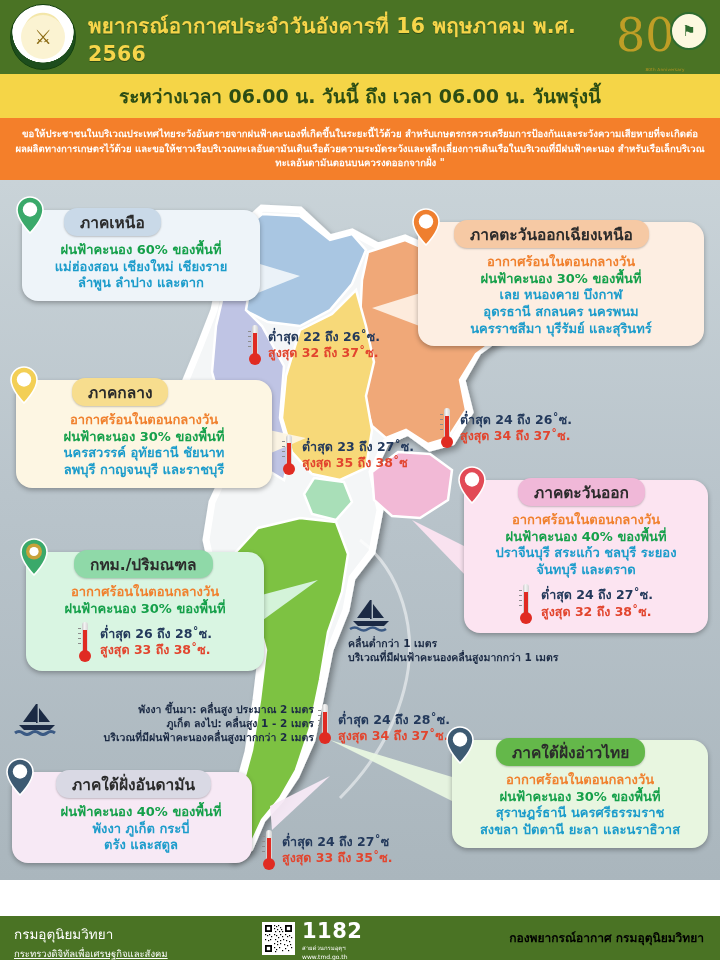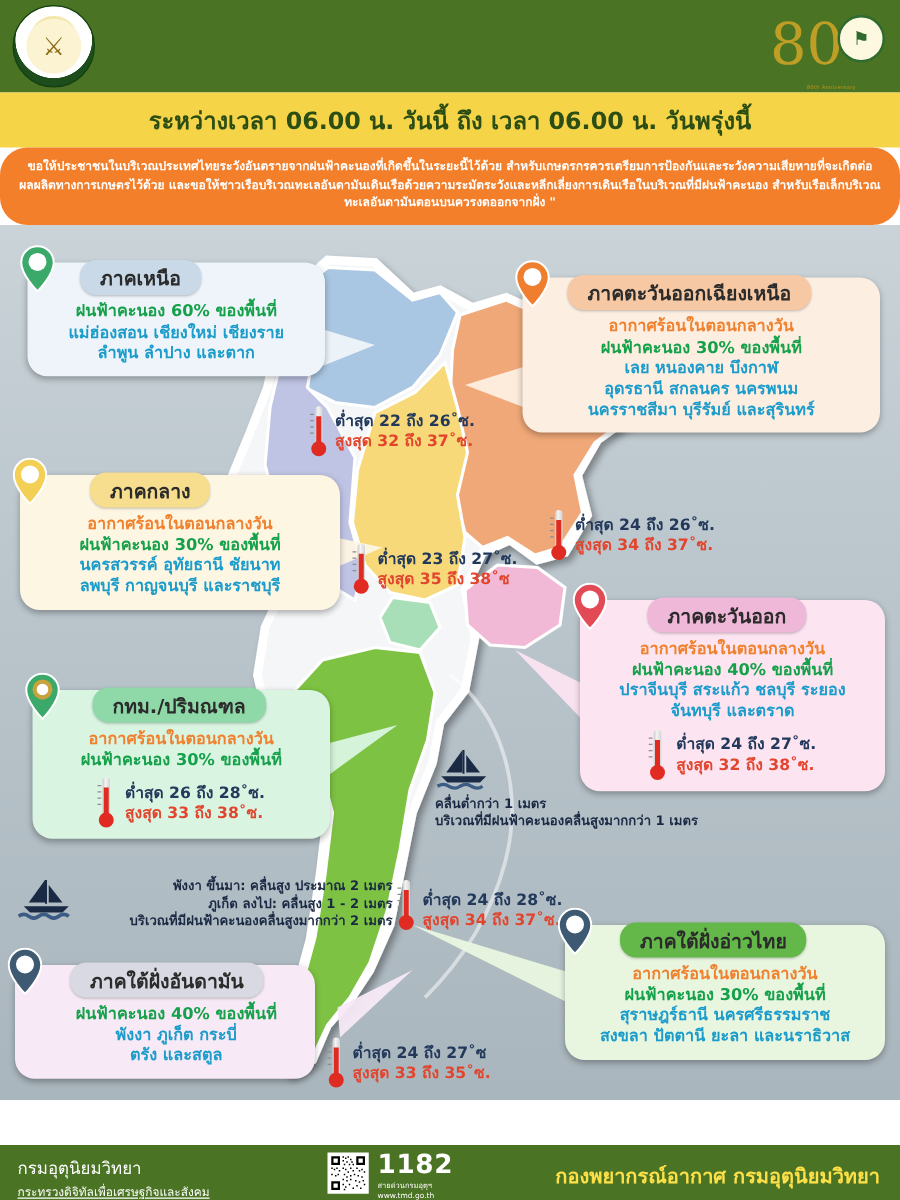--- a/index.html
+++ b/index.html
@@ -80,21 +80,20 @@
     color: #2c4d14; font-size: 19px; font-weight: bold;
   }
 
   
   .notice-band {
     position: absolute; left: 0; top: 118px;
     width: 720px; height: 62px;
     background: #f47f2a;
     display: flex; align-items: center; justify-content: center;
     padding: 0 12px;
-    border-radius: 22px;
   }
   .notice-band p {
     color: #ffffff; font-size: 9.6px; line-height: 1.55;
     text-align: center; font-weight: bold;
   }
 
   
   .map-area {
     position: absolute; left: 0; top: 180px;
     width: 720px; height: 700px;
@@ -189,32 +188,33 @@
     position: absolute; left: 262px; top: 6px;
     width: 33px; height: 33px; background: #fff; padding: 2px;
   }
   .qr-grid { width: 100%; height: 100%; }
   .hotline { position: absolute; left: 302px; top: 5px; color: #fff; }
   .hotline .hn { font-size: 21px; font-weight: bold; display: block; line-height: 1; letter-spacing: .5px; }
   .hotline .hs { font-size: 6px; display: block; margin-top: 1px; }
   .hotline .hw { font-size: 6px; display: block; }
   .footer-right {
     position: absolute; right: 16px; top: 12px;
-    font-size: 16px; font-weight: bold; color: #fde047;
+    font-size: 12px; font-weight: bold; color: #000000;
   }
 </style>
 </head>
 <body>
 
 <div id="page">
 
   <div class="header-band">
     <div class="seal">
       <div class="seal-inner">⚔</div>
     </div>
+    <div class="header-title">พยากรณ์อากาศประจำวันอังคารที่  16 พฤษภาคม  พ.ศ. 2566</div>
     <div class="anniv-logo">
       <span class="anniv-80">80</span>
       <span class="anniv-circle">⚑</span>
       <span class="anniv-sub">80th Anniversary</span>
     </div>
   </div>
 
   <div class="sub-band">
     <span>ระหว่างเวลา 06.00 น. วันนี้ ถึง เวลา 06.00 น. วันพรุ่งนี้</span>
   </div>

